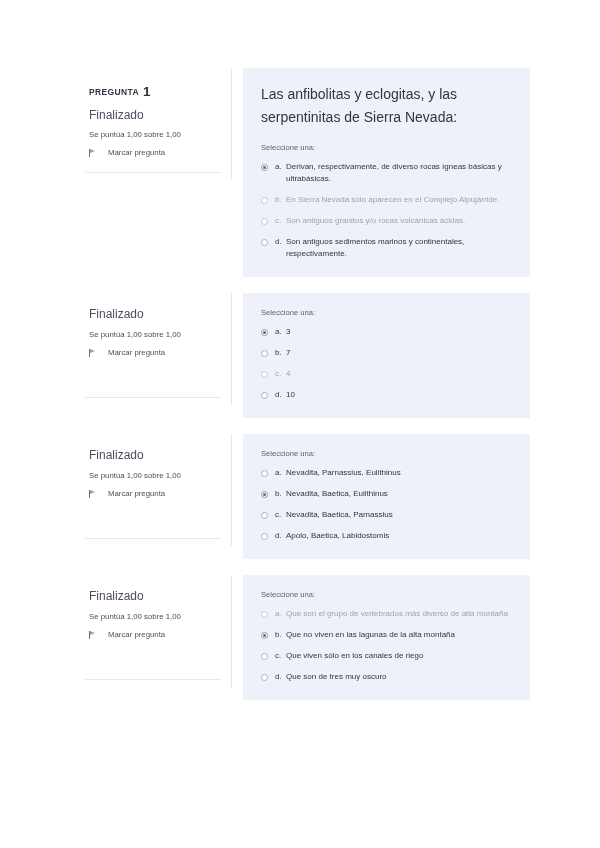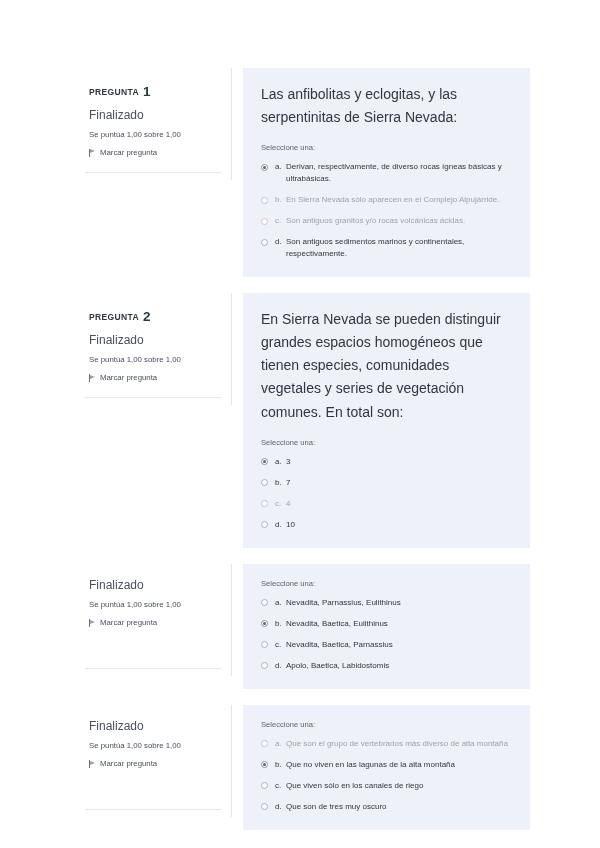--- a/index.html
+++ b/index.html
@@ -88,21 +88,21 @@
     color: #4a4f5c;
     margin: 0 0 9px 0;
     line-height: 1.2;
   }
   .qflag {
     font-size: 7.8px;
     color: #4a4f5c;
     line-height: 1.2;
     display: flex;
     align-items: center;
-    gap: 4px;
+    gap: 12px;
     cursor: pointer;
   }
   .flag-icon {
     display: inline-block;
     width: 7px;
     height: 8px;
     position: relative;
     flex: 0 0 7px;
   }
   .flag-icon::before {
@@ -233,31 +233,29 @@
             <label class="option">
               <span class="radio"></span>
               <span class="opt-letter">d.</span>
               <span class="opt-text">Son antiguos sedimentos marinos y continentales, respectivamente.</span>
             </label>
           </div>
         </div>
       </div>
       <div class="question">
         <div class="qinfo">
-          <div class="qnum-line"><span class="qnum-label">PREGUNTA</span><span class="qnum-value">2</span></div>
           <div class="qstate">Finalizado</div>
           <div class="qgrade">Se puntúa 1,00 sobre 1,00</div>
           <div class="qflag">
             <span class="flag-icon"></span>
             <span>Marcar pregunta</span>
           </div>
           <div class="qinfo-divider" style="top: 104px;"></div>
         </div>
         <div class="qcontent">
-          <p class="qtext">En Sierra Nevada se pueden distinguir grandes espacios homogéneos que tienen especies, comunidades vegetales y series de vegetación comunes. En total son:</p>
           <p class="answer-prompt">Seleccione una:</p>
           <div>
             <label class="option">
               <span class="radio checked"></span>
               <span class="opt-letter">a.</span>
               <span class="opt-text">3</span>
             </label>
             <label class="option">
               <span class="radio"></span>
               <span class="opt-letter">b.</span>

